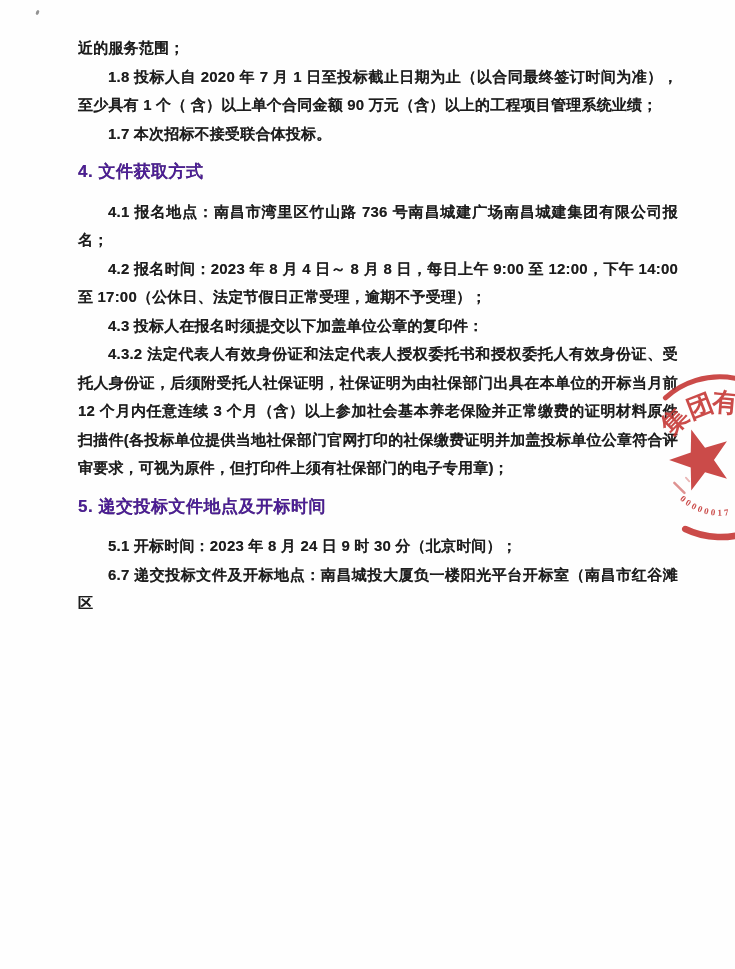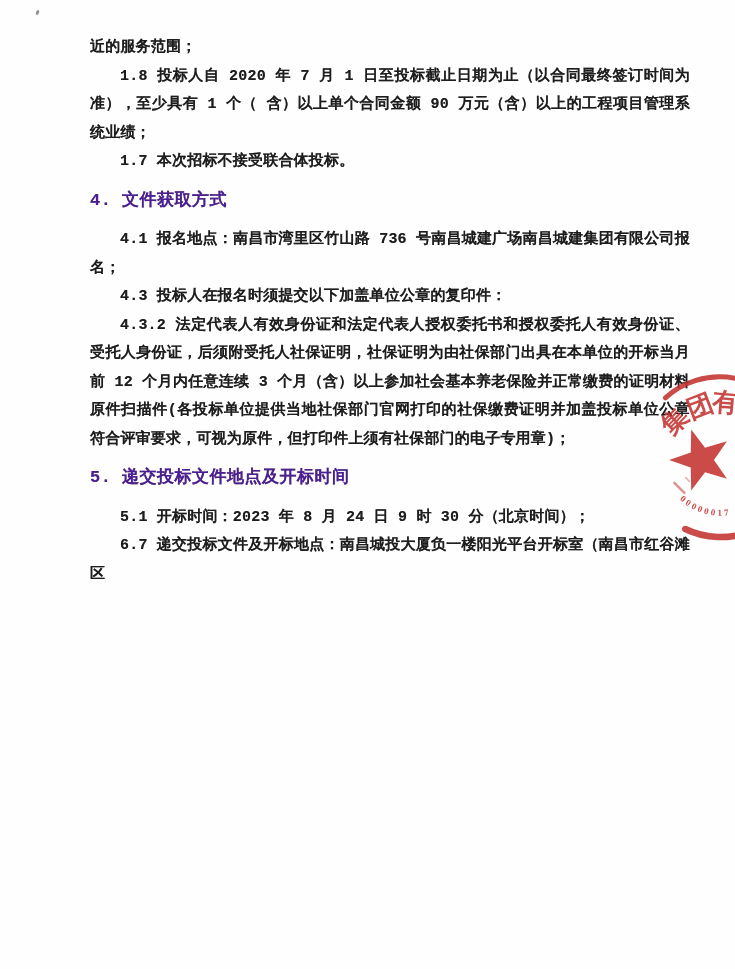--- a/index.html
+++ b/index.html
@@ -6,31 +6,30 @@
   body {
     width: 735px;
     height: 969px;
     background: #fefefe;
     position: relative;
     overflow: hidden;
     font-family: "Liberation Sans", sans-serif;
   }
   .doc-body {
     position: absolute;
-    left: 90px;
+    left: 78px;
     top: 34px;
     width: 600px;
     color: #1d1d1d;
     font-size: 15px;
     line-height: 28.5px;
     text-align: justify;
     font-weight: 600;
     letter-spacing: 0.2px;
     text-shadow: 0 0 0.4px rgba(20,20,20,0.55);
-    font-family: Liberation Mono, monospace;
   }
   .doc-body p { margin: 0; text-indent: 2em; }
   .doc-body p.line { text-indent: 0; }
   .doc-body h2.heading {
     font-size: 17px;
     font-weight: 800;
     color: #4c1d95;
     margin: 10px 0 11px 0;
     text-indent: 0;
     letter-spacing: 0.5px;
@@ -58,20 +57,21 @@
 <body>
 
 <div class="scan-speck"></div>
 
 <div id="doc-body" class="doc-body">
     <p class="line">近的服务范围；</p>
     <p class="para">1.8 投标人自 2020 年 7 月 1 日至投标截止日期为止（以合同最终签订时间为准），至少具有 1 个（ 含）以上单个合同金额 90 万元（含）以上的工程项目管理系统业绩；</p>
     <p class="para">1.7 本次招标不接受联合体投标。</p>
     <h2 class="heading">4.  文件获取方式</h2>
     <p class="para">4.1 报名地点：南昌市湾里区竹山路 736 号南昌城建广场南昌城建集团有限公司报名；</p>
+    <p class="para">4.2 报名时间：2023 年 8 月 4 日～ 8 月 8 日，每日上午 9:00 至 12:00，下午 14:00 至 17:00（公休日、法定节假日正常受理，逾期不予受理）；</p>
     <p class="para">4.3 投标人在报名时须提交以下加盖单位公章的复印件：</p>
     <p class="para">4.3.2 法定代表人有效身份证和法定代表人授权委托书和授权委托人有效身份证、受托人身份证，后须附受托人社保证明，社保证明为由社保部门出具在本单位的开标当月前 12 个月内任意连续 3 个月（含）以上参加社会基本养老保险并正常缴费的证明材料原件扫描件(各投标单位提供当地社保部门官网打印的社保缴费证明并加盖投标单位公章符合评审要求，可视为原件，但打印件上须有社保部门的电子专用章)；</p>
     <h2 class="heading">5.  递交投标文件地点及开标时间</h2>
     <p class="para">5.1 开标时间：2023 年 8 月 24 日 9 时 30 分（北京时间）；</p>
     <p class="para">6.7 递交投标文件及开标地点：南昌城投大厦负一楼阳光平台开标室（南昌市红谷滩区</p>
   </div>
 
 <svg class="seal" viewBox="0 0 210 210" aria-hidden="true">
   <g transform="rotate(-6 100 100)" opacity="0.88">
 

